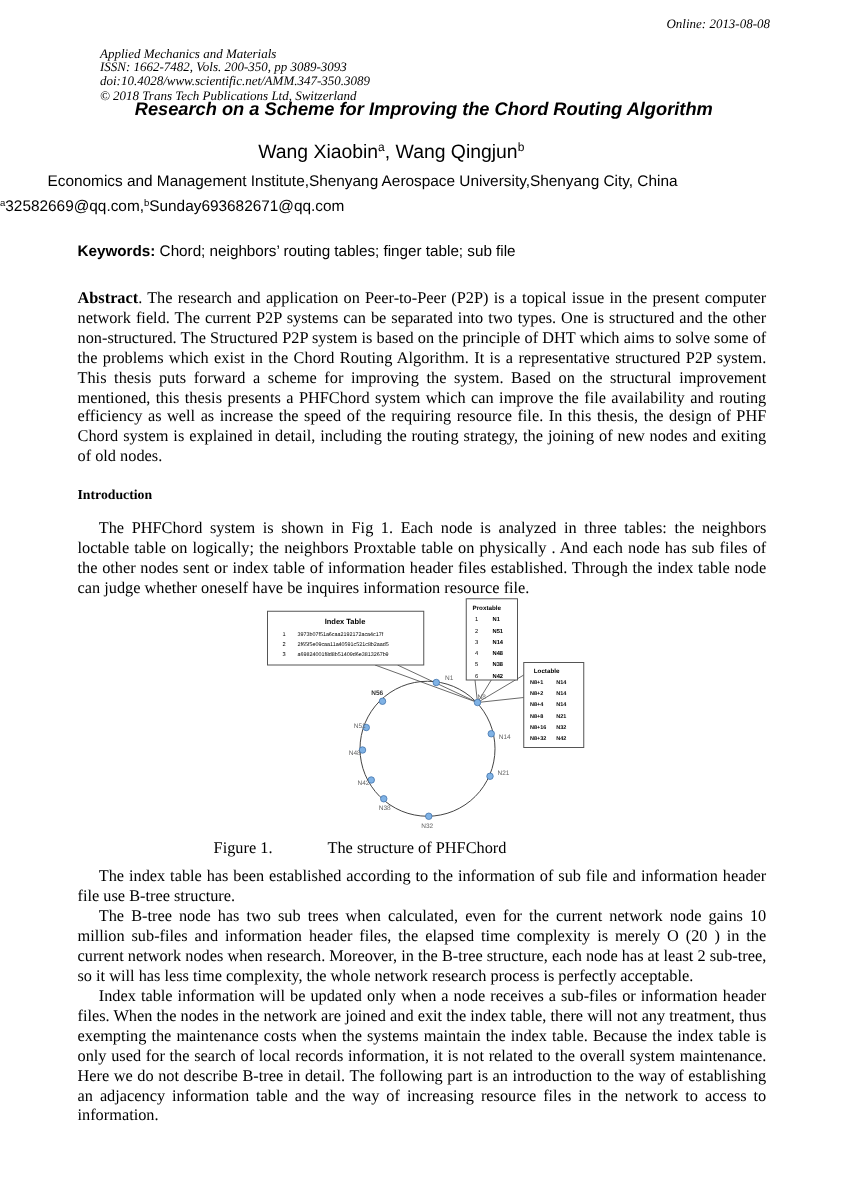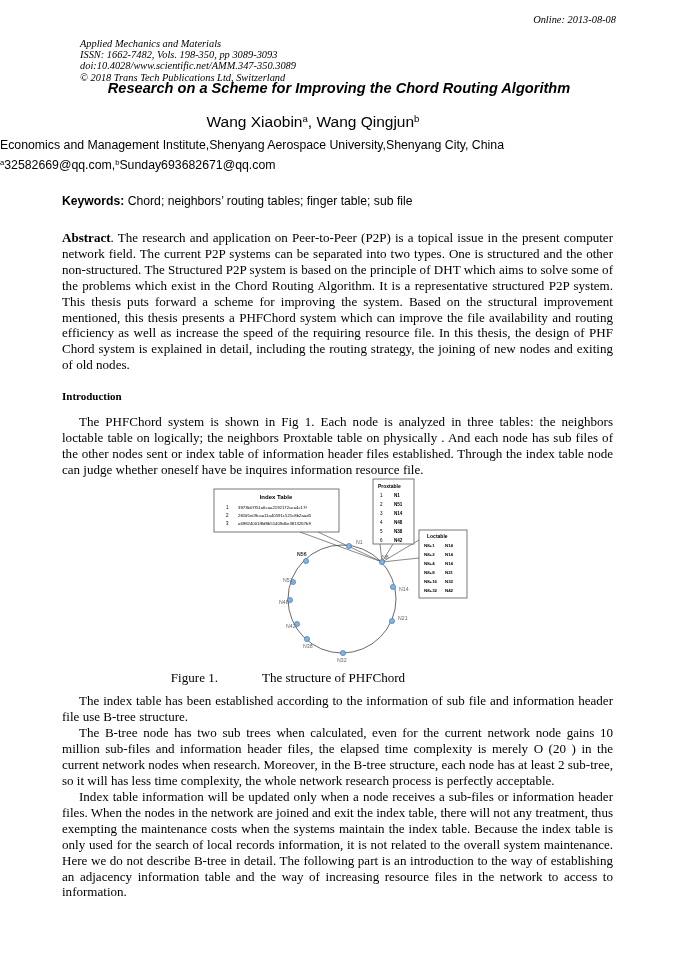--- a/index.html
+++ b/index.html
@@ -4,37 +4,37 @@
 <style>
   html, body { margin: 0; padding: 0; background: #ffffff; }
   body { width: 678px; height: 959px; position: relative; overflow: hidden; color: #000; }
   .serif { font-family: "Liberation Serif", "DejaVu Serif", serif; }
   .sans { font-family: "Liberation Sans", "DejaVu Sans", sans-serif; text-align: right; }
   .abs { position: absolute; }
   .hdr { left: 80px; top: 14px; font-size: 10.4px; line-height: 11.2px; font-style: italic; margin-top: 24px; }
   .hdr-right { right: 62px; top: 14px; font-size: 10.4px; font-style: italic; }
   .title { left: 0; width: 678px; top: 80px; text-align: center; font-size: 14.6px; font-weight: bold; font-style: italic; }
   .authors { left: 0; width: 626px; top: 113px; text-align: center; font-size: 15.5px; }
-  .affil { left: 0; width: 542px; top: 138px; text-align: left; font-size: 12.3px; }
+  .affil { left: 0; width: 542px; top: 138px; text-align: right; font-size: 12.3px; }
   .emails { left: 0; width: 554px; top: 158px; text-align: left; font-size: 12.3px; }
   sup { font-size: 0.62em; vertical-align: 0.55em; line-height: 0; }
   .keywords { left: 62px; top: 194px; font-size: 12.2px; }
   .para { left: 62px; width: 551px; font-size: 13.05px; line-height: 15.9px; text-align: justify; }
   .indent { text-indent: 17px; }
   .section-heading { left: 62px; top: 390px; font-size: 11px; font-weight: bold; }
   .caption { left: 0; width: 576px; top: 670px; text-align: center; font-size: 13.05px; }
   .caption span { display: inline-block; }
   svg text { font-family: "Liberation Sans", "DejaVu Sans", sans-serif; }
 </style>
 </head>
 <body>
 
 <div class="abs hdr serif">
   <div>Applied Mechanics and Materials</div>
-  <div>ISSN: 1662-7482, Vols. 198-350, pp 3089-3093</div>
+  <div>ISSN: 1662-7482, Vols. 200-350, pp 3089-3093</div>
   <div>doi:10.4028/www.scientific.net/AMM.347-350.3089</div>
   <div>© 2018 Trans Tech Publications Ltd, Switzerland</div>
 </div>
 <div class="abs hdr-right serif">Online: 2013-08-08</div>
 
 <div class="abs title sans">Research on a Scheme for Improving the Chord Routing Algorithm</div>
 
 <div class="abs authors sans">
   <span>Wang Xiaobin</span><sup>a</sup><span>, </span><span>Wang Qingjun</span><sup>b</sup>
 </div>

